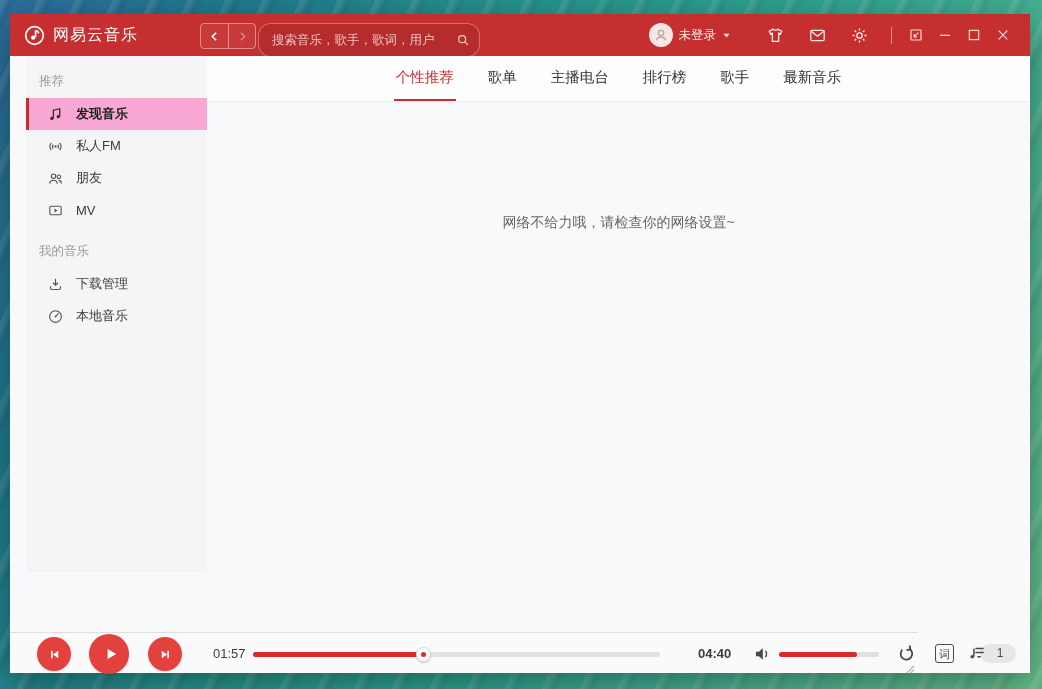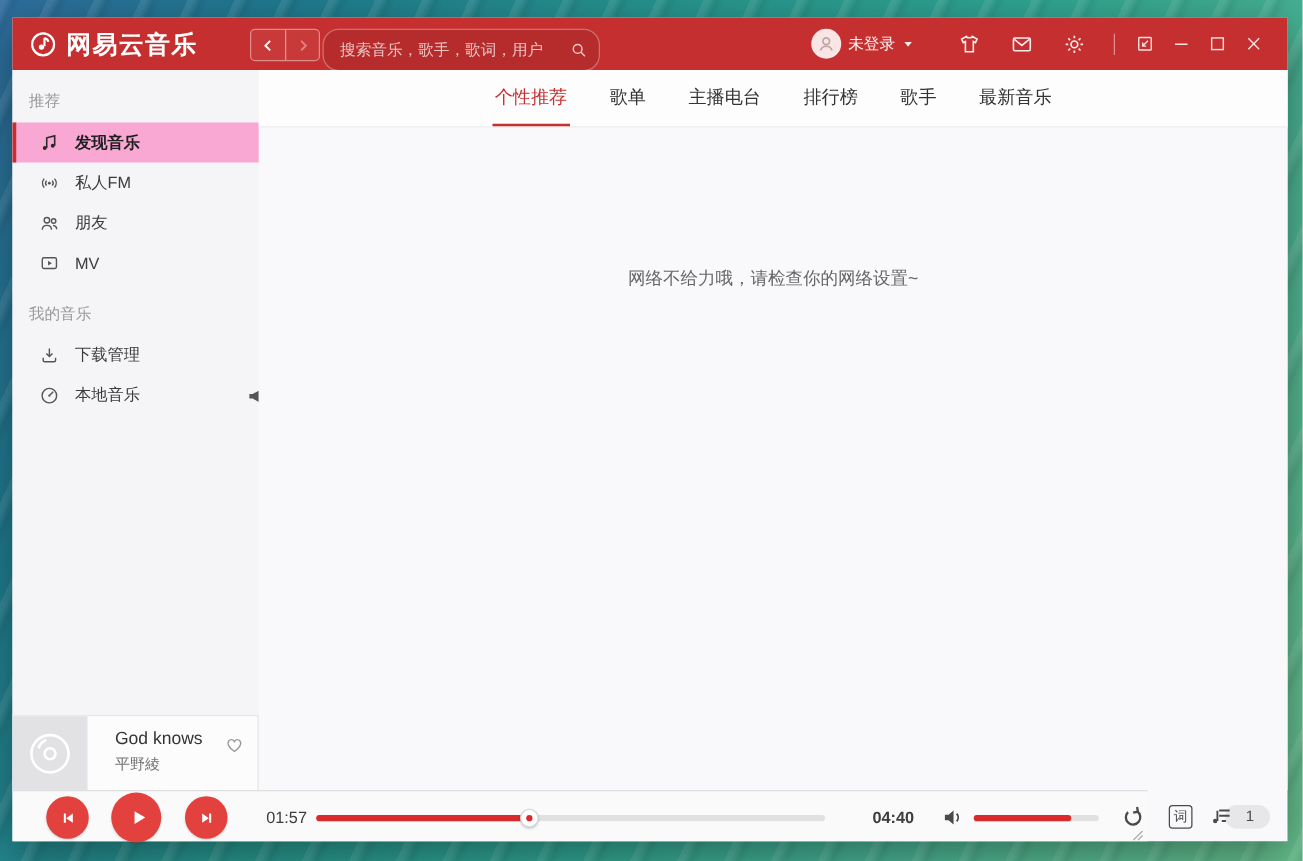--- a/index.html
+++ b/index.html
@@ -12,21 +12,21 @@
       linear-gradient(118deg,#2e6d9d 0%,#1f7a8e 16%,#27948d 38%,#2fa390 58%,#4ab292 78%,#66bf8c 100%);
   }
   .window{
     position:absolute; left:10px; top:14px; width:1020px; height:659px;
     background:#f9f9fb; box-shadow:0 10px 34px rgba(0,0,0,.38);
   }
   
   .titlebar{ position:absolute; left:0; top:0; width:1020px; height:42px; background:#c62f2f; color:#fff; }
   .tb-logo{ position:absolute; left:13px; top:0; height:42px; display:flex; align-items:center; gap:7px; }
   .tb-logo svg{ width:23px; height:23px; }
-  .tb-logo .logo-text{ font-size:20px; font-weight:bold; letter-spacing:1px; }
+  .tb-logo .logo-text{ font-size:16px; font-weight:normal; letter-spacing:1px; }
   .tb-nav{ position:absolute; left:190px; top:9px; display:flex; border:1px solid rgba(255,255,255,.45); border-radius:4px; overflow:hidden; }
   .tb-nav button{ width:27px; height:24px; background:rgba(255,255,255,.05); border:none; color:#fff; display:flex; align-items:center; justify-content:center; cursor:pointer; }
   .tb-nav button + button{ border-left:1px solid rgba(255,255,255,.45); }
   .tb-nav svg{ width:13px; height:13px; }
   .tb-nav .fwd{ color:rgba(255,255,255,.38); }
   .tb-search{ position:absolute; left:248px; top:9px; width:222px; height:34px; border-radius:13px;
     background:rgba(0,0,0,.08); border:1px solid rgba(255,255,255,.32); display:flex; align-items:center; padding:0 9px 0 13px; }
   .tb-search input{ flex:1; background:transparent; border:none; outline:none; color:#fff; font-size:12.5px; font-family:inherit; }
   .tb-search input::placeholder{ color:rgba(255,255,255,.72); }
   .tb-search svg{ width:14px; height:14px; color:rgba(255,255,255,.75); flex:none; }
@@ -35,21 +35,21 @@
   .tb-avatar{ width:24px; height:24px; border-radius:50%; background:rgba(255,255,255,.88); display:flex; align-items:center; justify-content:center; }
   .tb-avatar svg{ width:16px; height:16px; color:#bfa3a3; }
   .tb-user .ulabel{ font-size:12.5px; color:rgba(255,255,255,.95); }
   .tb-user .caret svg{ width:9px; height:9px; color:rgba(255,255,255,.9); display:block; }
   .tb-icon{ background:none; border:none; color:rgba(255,255,255,.92); width:20px; height:20px; margin:0 11px; cursor:pointer; padding:0; }
   .tb-icon svg{ width:19px; height:19px; display:block; }
   .tb-divider{ width:1px; height:17px; background:rgba(255,255,255,.45); margin:0 10px; }
   .tb-win{ background:none; border:none; color:rgba(255,255,255,.85); width:17px; height:17px; margin:0 6px; cursor:pointer; padding:0; }
   .tb-win svg{ width:16px; height:16px; display:block; }
   
-  .sidebar{ position:absolute; left:0; top:42px; width:213px; height:516px; background:#f5f5f7; border-right:1px solid #e4e4e6; }
+  .sidebar{ position:absolute; left:16px; top:42px; width:213px; height:516px; background:#f5f5f7; border-right:1px solid #e4e4e6; }
   .sb-title{ font-size:12.5px; color:#999; padding:17px 0 8px 13px; }
   .sb-item{ position:relative; height:32px; display:flex; align-items:center; padding-left:21px; gap:12px; cursor:pointer; color:#3c3c3c; }
   .sb-item svg{ width:17px; height:17px; color:#555; flex:none; }
   .sb-item .sb-label{ font-size:13px; }
   .sb-item.active{ background:#f9a8d4; }
   .sb-item.active::before{ content:""; position:absolute; left:0; top:0; bottom:0; width:3px; background:#c62f2f; }
   .sb-item.active .sb-label{ font-weight:bold; color:#1f1f1f; }
   .sb-item.active svg{ color:#2a2a2a; }
   .sb-playing{ position:absolute; right:12px; top:10px; width:12px; height:12px; color:#c62f2f; }
   .sb-playing svg{ width:12px; height:12px; }
@@ -261,38 +261,20 @@
       <span class="tab">主播电台</span>
       <span class="tab">排行榜</span>
       <span class="tab">歌手</span>
       <span class="tab">最新音乐</span>
     </nav>
     <div class="main-area">
       <p class="empty-msg">网络不给力哦，请检查你的网络设置~</p>
     </div>
   </section>
 
-  <div class="np-card">
-    <div class="np-art">
-      <svg viewBox="0 0 48 48" fill="none" stroke="currentColor" stroke-width="2.4">
-        <circle cx="24" cy="24" r="17"></circle>
-        <circle cx="24" cy="24" r="5"></circle>
-        <path d="M13.5 19 a11.5 11.5 0 0 1 7-7.5"></path>
-      </svg>
-    </div>
-    <div class="np-meta">
-      <div class="np-title">God knows</div>
-      <div class="np-artist">平野綾</div>
-    </div>
-    <span class="np-heart">
-      <svg viewBox="0 0 24 24" fill="none" stroke="currentColor" stroke-width="1.6">
-        <path d="M12 20 C5.2 15.2 3.6 11 5.6 8.2 C7.3 5.9 10.6 6.2 12 8.8 C13.4 6.2 16.7 5.9 18.4 8.2 C20.4 11 18.8 15.2 12 20 Z"></path>
-      </svg>
-    </span>
-  </div>
 
   <footer class="playerbar">
     <button class="pb-btn pb-prev">
       <svg viewBox="0 0 24 24" fill="currentColor">
           <rect x="6.5" y="6" width="2.6" height="12" rx="0.5"></rect>
           <path d="M18 6 V18 L9.5 12 Z"></path>
         </svg>
     </button>
     <button class="pb-btn pb-play">
       <svg viewBox="0 0 24 24" fill="currentColor">

